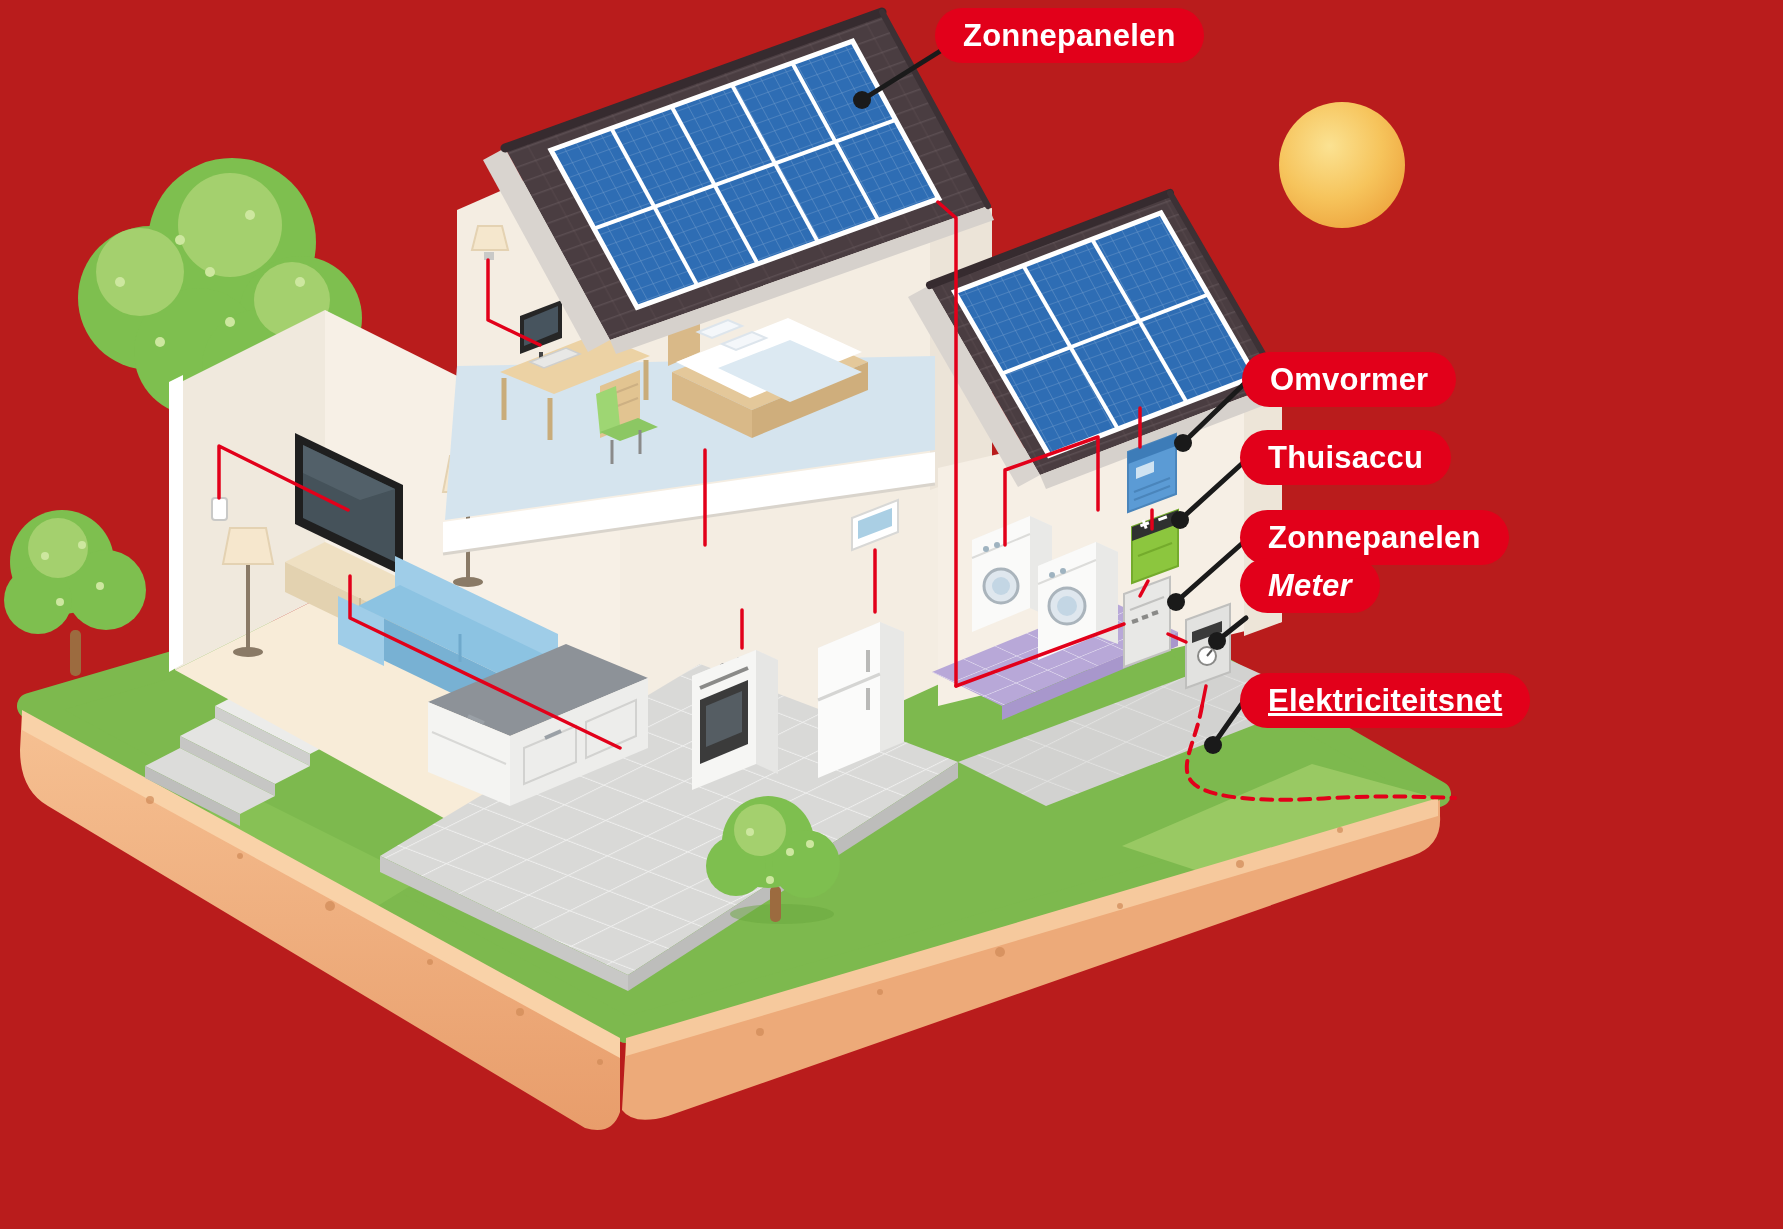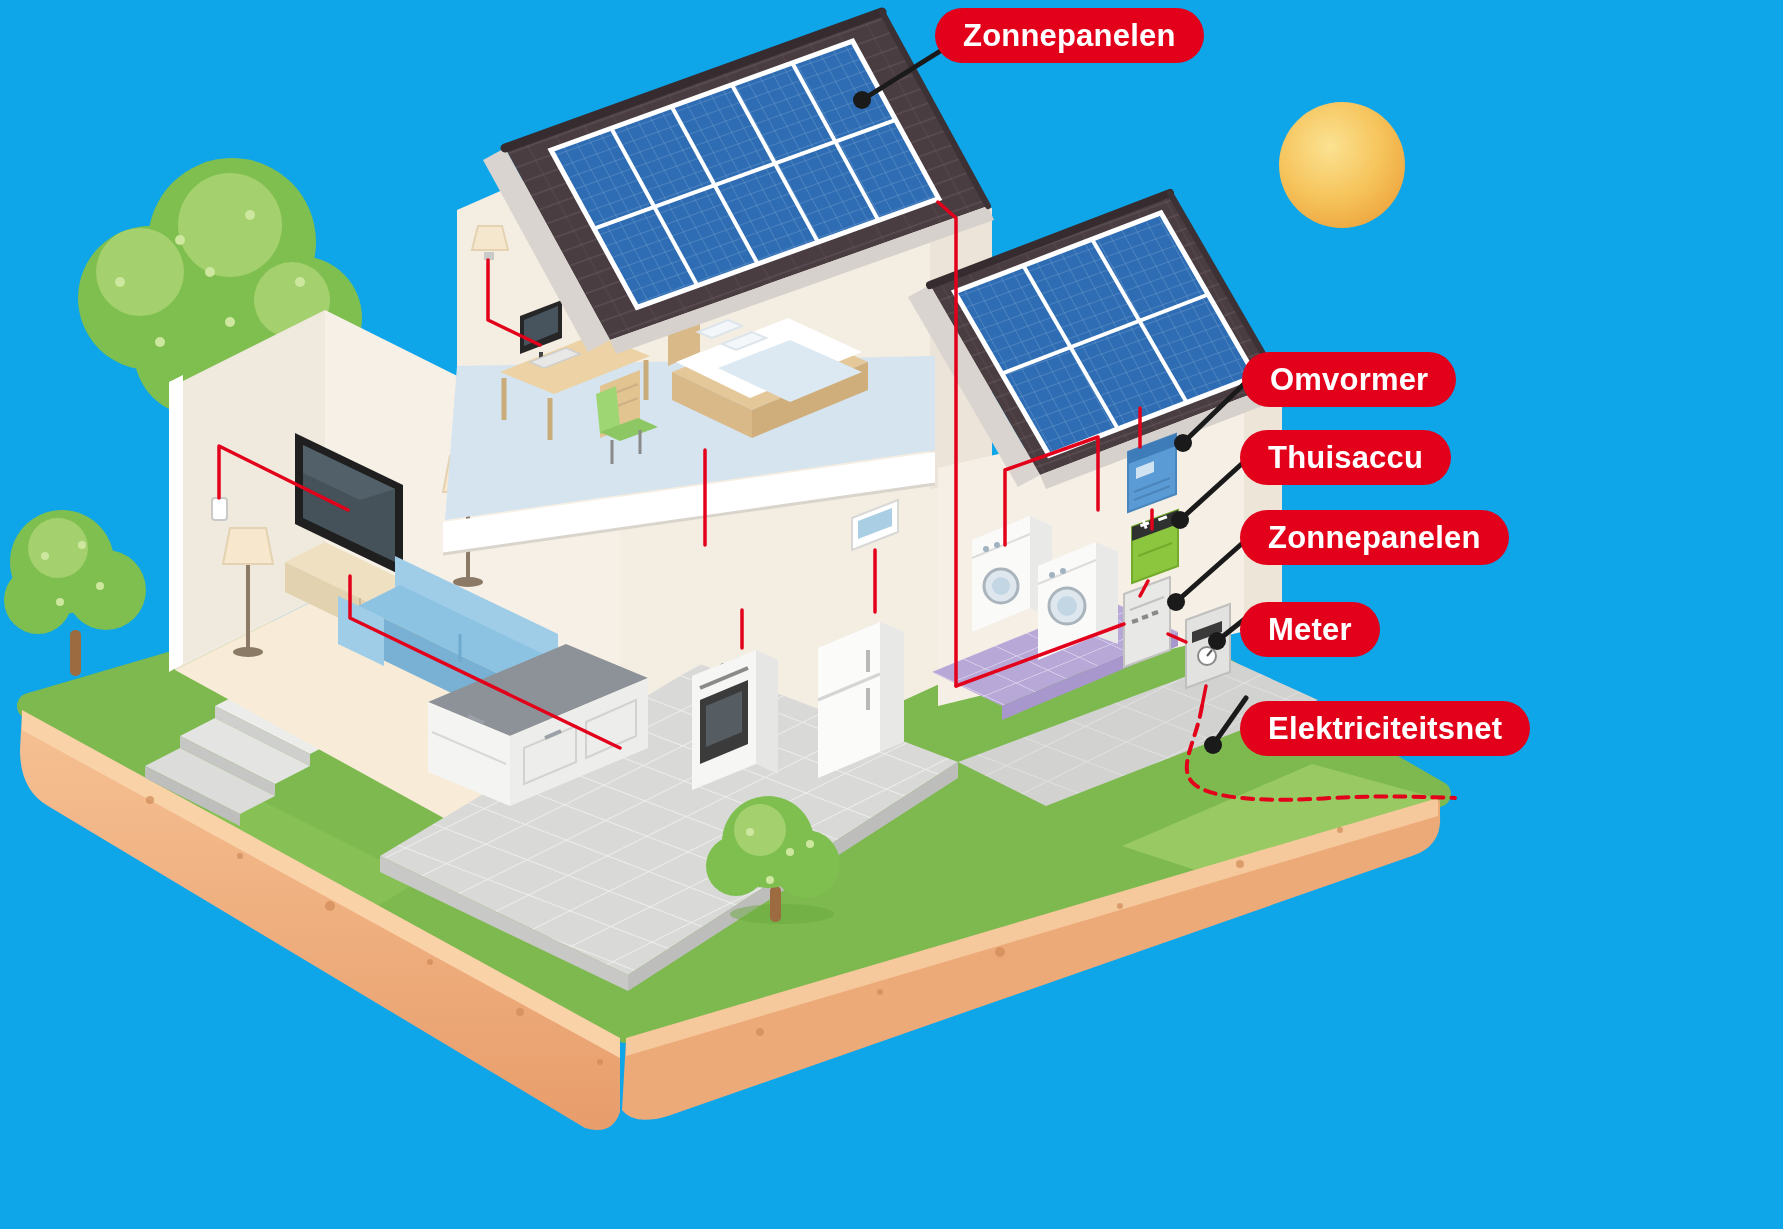--- a/index.html
+++ b/index.html
@@ -1,20 +1,20 @@
 <!DOCTYPE html>
 <html><head>
 <meta charset="utf-8">
 <style>
   html,body{margin:0;padding:0;background:#ffffff;}
   .stage{
     position:relative;
     width:1783px;
     height:1229px;
-    background:#0ea5e9;
+    background:#b91c1c;
     overflow:hidden;
     font-family:"Liberation Sans", sans-serif;
   }
   .stage svg{position:absolute;left:0;top:0;}
   .pill{
     position:absolute;
     background:#e2001a;
     color:#ffffff;
     font-weight:700;
     font-size:31px;
@@ -409,16 +409,16 @@
       <circle cx="1217" cy="641" r="9"></circle>
       <circle cx="1213" cy="745" r="9"></circle>
     </g>
   </g>
 </svg>
 
 <div class="pill" style="left:935px; top:8px;">Zonnepanelen</div>
 <div class="pill" style="left:1240px; top:430px;">Thuisaccu</div>
 <div class="pill" style="left:1242px; top:352px;">Omvormer</div>
 <div class="pill" style="left:1240px; top:510px;">Zonnepanelen</div>
-<div class="pill" style="left:1240px; top:602px;">Meter</div>
-<div class="pill" style="left:1240px; top:701px;">Elektriciteitsnet</div>
+<div class="pill" style="left:1240px; top:558px;font-style:italic;">Meter</div>
+<div class="pill" style="left:1240px; top:673px;text-decoration:underline;">Elektriciteitsnet</div>
 
 </div>
 
 </body></html>

